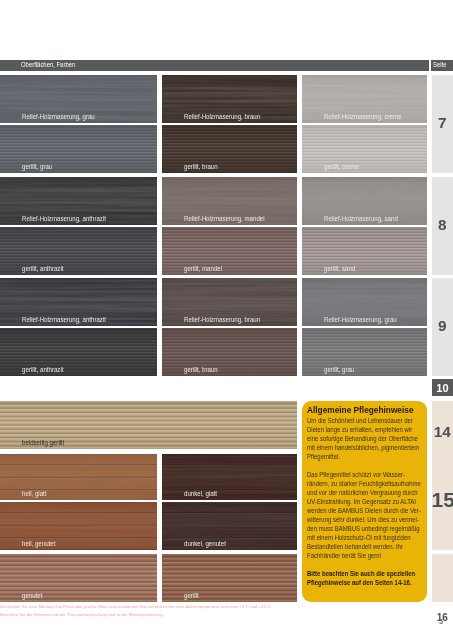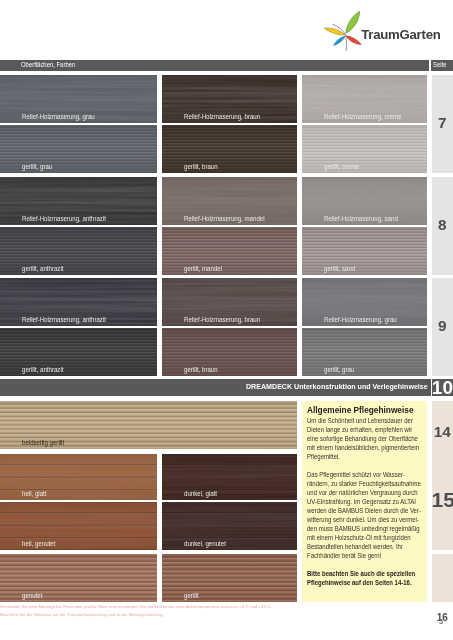--- a/index.html
+++ b/index.html
@@ -53,21 +53,21 @@
       rgba(0,0,0,0) 0px, rgba(0,0,0,0) 10px,
       rgba(0,0,0,.20) 10.3px, rgba(0,0,0,.24) 11px,
       rgba(255,255,255,.07) 11.6px, rgba(0,0,0,0) 12.4px);}
 
   
   .numbox{position:absolute;left:431.5px;width:21.5px;background:#e3e4e6;}
   .numbox>span{position:absolute;left:0;right:0;top:50%;transform:translateY(-62%);text-align:center;font-weight:bold;color:#4d4e50;line-height:1;}
   .numbox.beige{background:#ece2d8;}
 
   
-  .care{position:absolute;left:302px;top:401px;width:125px;height:201px;background:#fef9c3;}
+  .care{position:absolute;left:302px;top:401px;width:125px;height:201px;background:#eab308;border-radius:9px;}
   .care h3{margin:0;position:absolute;left:5.2px;top:3.6px;font-size:9.4px;font-weight:bold;color:#1f1c1a;line-height:10px;white-space:nowrap;
            transform:scaleX(0.885);transform-origin:0 0;}
   .care .body{position:absolute;left:5.2px;top:15.1px;width:150px;font-size:7.95px;line-height:9px;color:#35312d;
               transform:scaleX(0.755);transform-origin:0 0;}
   .care .body div{white-space:nowrap;}
   .care .body div.gap{height:9px;}
   .care .body div.b{font-weight:bold;color:#1f1c1a;}
 
   
   .foot{position:absolute;left:0;top:602.5px;width:340px;font-size:4.25px;line-height:8.3px;color:#e9a5a2;letter-spacing:0.02px;}
@@ -80,33 +80,20 @@
   <defs>
     <filter id="fgrain" x="0" y="0" width="100%" height="100%">
       <feTurbulence type="fractalNoise" baseFrequency="0.018 0.72" numOctaves="4" seed="3" result="t"></feTurbulence>
       <feColorMatrix in="t" type="matrix" values="0 0 0 0 0.5  0 0 0 0 0.5  0 0 0 0 0.5  0 0 0 0.6 0"></feColorMatrix>
     </filter>
   </defs>
 </svg>
 
 <div class="page">
 
-  <div class="logo">
-    <svg class="leaves" width="46" height="46" viewBox="0 0 46 46">
-      <g stroke-width="0.42">
-        <path d="M23.80 25.30 C31.42 21.80 37.77 11.68 37.60 3.30 C30.49 7.11 24.14 17.23 23.80 25.30 Z" fill="#8dc63f" stroke="#3f5a1e"></path>
-        <path d="M23.30 27.00 C18.60 22.29 8.98 19.11 2.40 20.10 C7.23 24.43 16.84 27.61 23.30 27.00 Z" fill="#f6c914" stroke="#6b5a14"></path>
-        <path d="M23.00 28.30 C18.47 29.03 13.22 33.31 11.60 37.60 C15.94 36.64 21.19 32.36 23.00 28.30 Z" fill="#1b9bd1" stroke="#14536f"></path>
-        <path d="M23.80 27.80 C26.57 32.61 33.65 36.66 39.20 36.60 C36.23 32.14 29.15 28.09 23.80 27.80 Z" fill="#e8483c" stroke="#7a2a20"></path>
-      </g>
-      <path d="M23.4 26.3 C20.8 22.0 16.0 18.2 10.6 16.2" stroke="#7d6f99" stroke-width="0.8" fill="none" stroke-linecap="round"></path>
-      <path d="M23.6 27.2 C24.6 33.0 24.8 38.5 24.1 42.6" stroke="#7d6f99" stroke-width="0.8" fill="none" stroke-linecap="round"></path>
-    </svg>
-    <div class="logo-text">TraumGarten</div>
-  </div>
 
   <div class="bar" style="left:0;top:59.9px;width:429px;height:10.9px">
     <div class="bar-label" style="left:21.4px;top:1.2px;font-size:7px;line-height:7px;transform:scaleX(0.845)">Oberflächen, Farben</div>
   </div>
   <div class="seite-box" style="left:431px;top:59.9px;width:22px;height:10.9px">
     <div class="bar-label" style="left:2.4px;top:1.2px;font-size:7px;line-height:7px;transform:scaleX(0.845)">Seite</div>
   </div>
 
   <div id="swatch-root">
       <div class="sw" style="left: 0px; top: 75px; width: 157px; height: 48px; background: rgb(83, 88, 95);">
@@ -355,25 +342,22 @@
         <span style="font-size: 15.3px;">14</span>
       </div>
       <div class="numbox beige" style="top: 454px; height: 96px;">
         <span style="font-size: 21px;">15</span>
       </div>
       <div class="numbox beige" style="top: 554px; height: 48px;">
         <span style="font-size: 10px; margin-top: 41px;">16</span>
       </div>
     </div>
 
-  <div class="bar" style="left:0;top:379px;width:431px;height:17.4px">
-    <div class="bar-label" style="left:245.6px;top:4.4px;font-size:7.4px;line-height:8px;font-weight:bold;transform:scaleX(0.96)">DREAMDECK Unterkonstruktion und Verlegehinweise</div>
-  </div>
   <div class="bar" style="left:431.8px;top:379px;width:21.2px;height:17.4px">
-    <div class="bar-label" style="left:0;width:21.2px;top:2.1px;font-size:19px;line-height:14px;font-weight:bold;text-align:center;white-space:nowrap">10</div>
+    <div class="bar-label" style="left:0;width:21.2px;top:2.1px;font-size:11px;line-height:14px;font-weight:bold;text-align:center;white-space:nowrap">10</div>
   </div>
 
   <div class="care">
     <h3>Allgemeine Pflegehinweise</h3>
     <div class="body" id="care-body">
         <div>Um die Schönheit und Lebensdauer der</div>
         <div>Dielen lange zu erhalten, empfehlen wir</div>
         <div>eine sofortige Behandlung der Oberfläche</div>
         <div>mit einem handelsüblichen, pigmentiertem</div>
         <div>Pflegemittel.</div>

